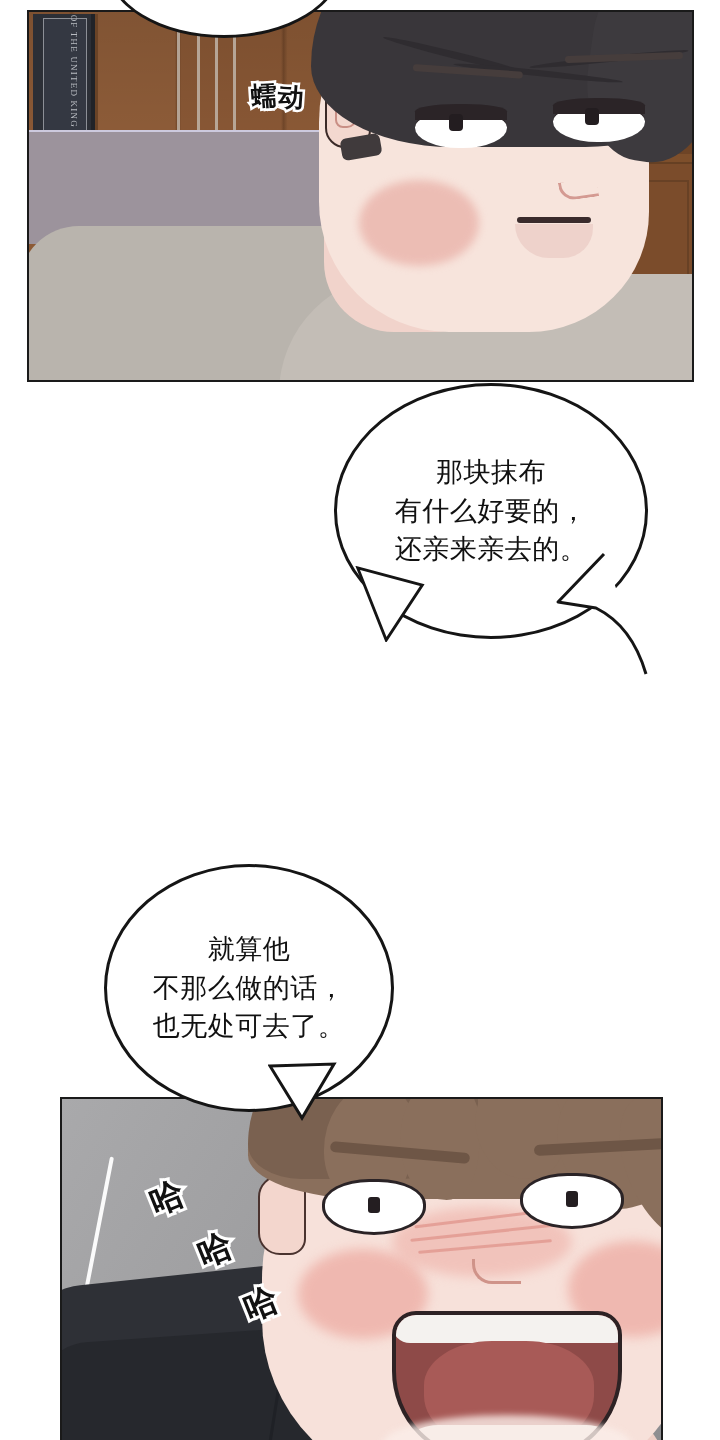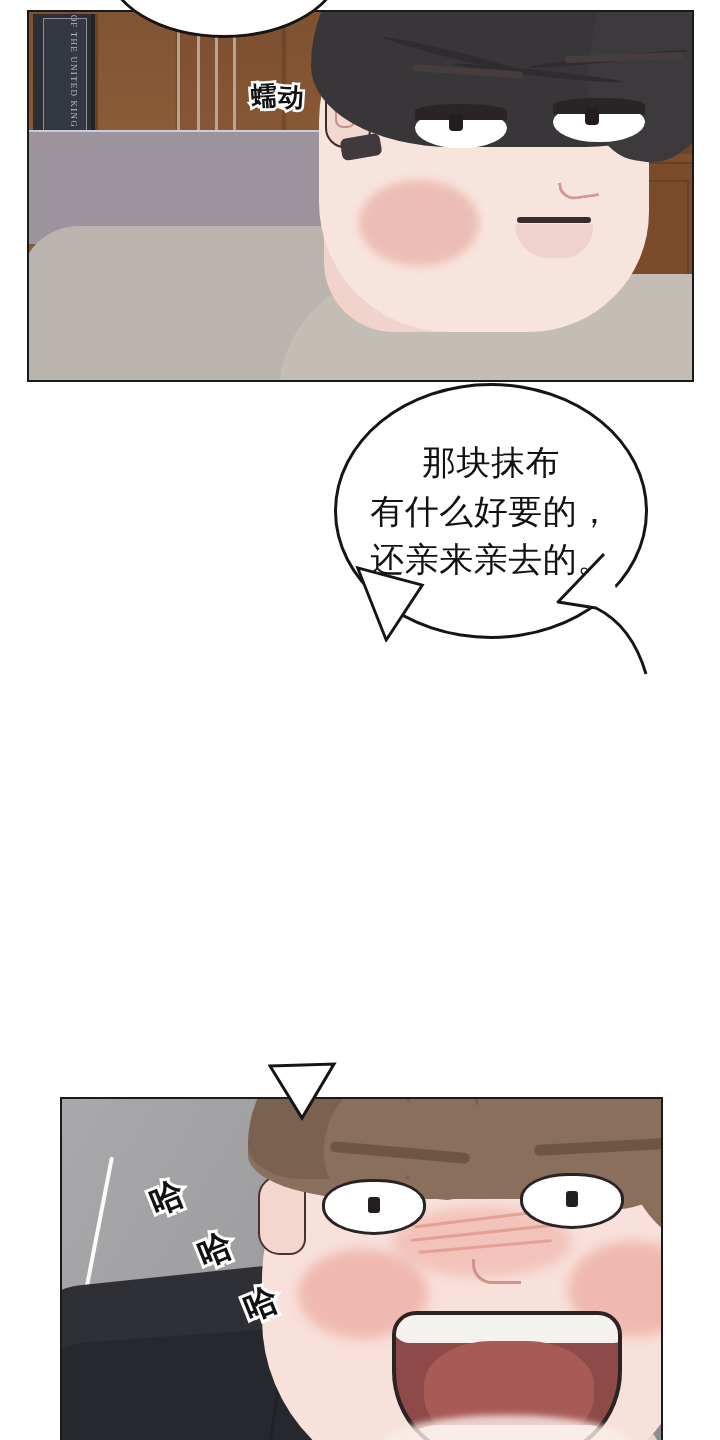--- a/index.html
+++ b/index.html
@@ -296,21 +296,21 @@
     border-radius: 50%;
     z-index: 12;
     display: flex;
     align-items: center;
     justify-content: center;
     box-sizing: border-box;
   }
   .bubble-text {
     text-align: center;
     color: #111111;
-    font-size: 34px;
+    font-size: 27px;
     line-height: 1.44;
     letter-spacing: .5px;
     font-family: "DejaVu Sans", sans-serif;
     white-space: pre-line;
     font-weight: 500;
   }
 
   #bubble1 { left: 334px; top: 383px; width: 314px; height: 256px; }
   #bubble2 { left: 398px; top: 596px; width: 284px; height: 236px; }
   #bubble3 { left: 104px; top: 864px; width: 290px; height: 248px; }
@@ -572,20 +572,25 @@
 
   <svg id="tail1-line" viewBox="0 0 80 80">
     <polygon points="6,2 74,20 36,78" fill="#ffffff" stroke="#151515" stroke-width="3"></polygon>
   </svg>
 
 
   <svg class="bubble-notch" style="left:540px;top:548px;width:140px;height:130px;" viewBox="0 0 140 130">
     <path d="M64 6 L18 54 L56 60 Q92 78 106 126" fill="#ffffff" stroke="#151515" stroke-width="3" stroke-linejoin="round"></path>
   </svg>
 
+  <div class="bubble" id="bubble3">
+    <div class="bubble-text">就算他
+不那么做的话，
+也无处可去了。</div>
+  </div>
 
   <svg id="tail3-line" viewBox="0 0 70 60">
     <polygon points="2,4 66,2 34,56" fill="#ffffff" stroke="#151515" stroke-width="3"></polygon>
   </svg>
 
   <div class="panel" id="panel2">
     <div class="p2-bg"></div>
 
     <div class="p2-speedline" style="left:28px;top:56px;width:4px;height:210px;transform:rotate(11deg);border-radius:4px;"></div>
     <div class="p2-speedline" style="left:62px;top:184px;width:4px;height:160px;transform:rotate(16deg);border-radius:4px;"></div>

